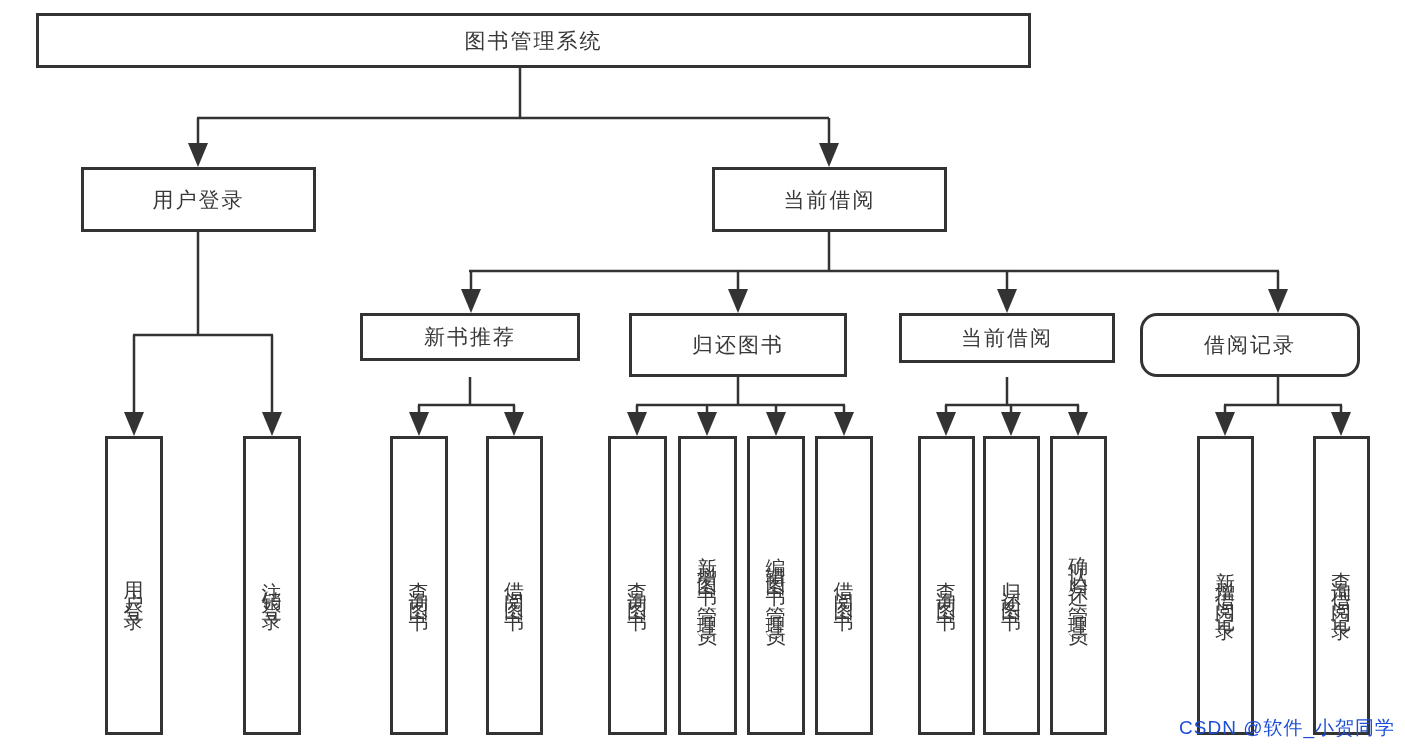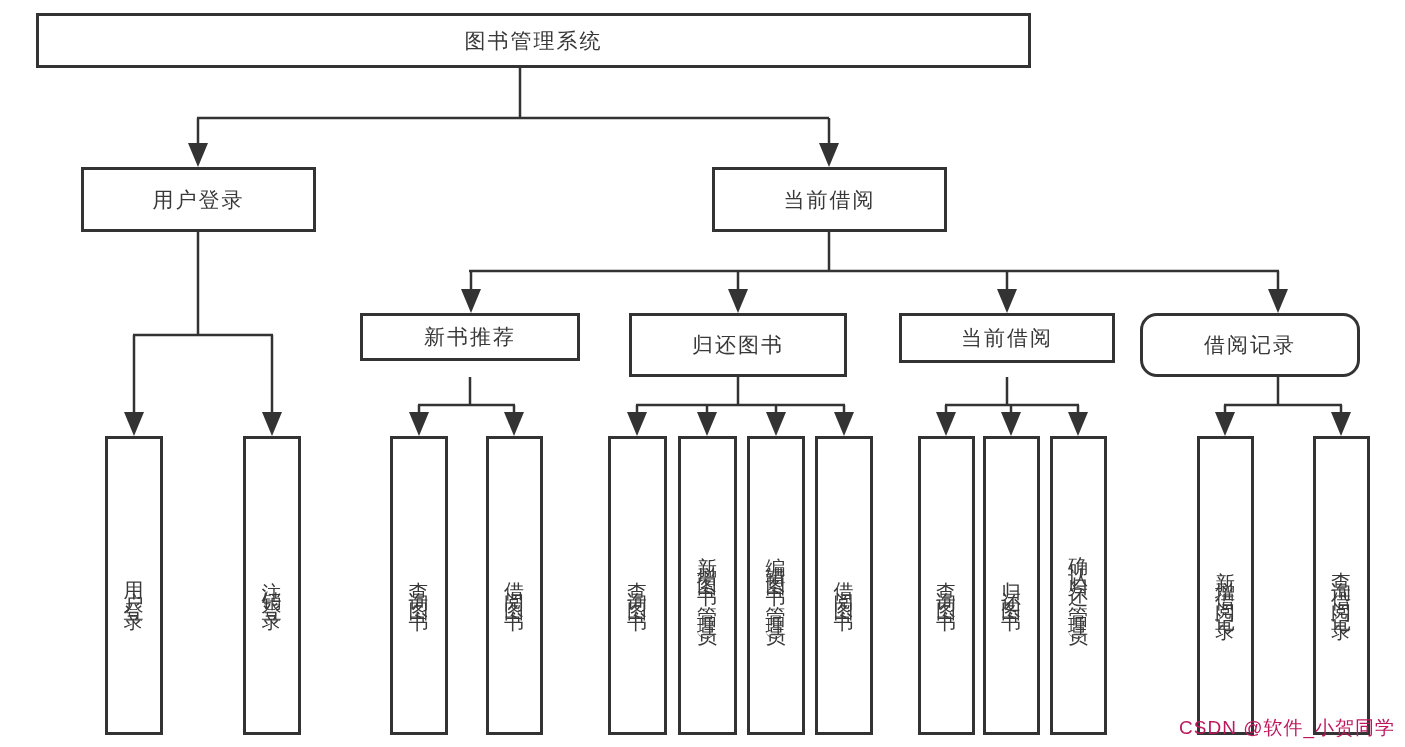--- a/index.html
+++ b/index.html
@@ -35,21 +35,21 @@
     letter-spacing: 10px;
     line-height: 1;
     white-space: nowrap;
   }
   #watermark {
     position: absolute;
     right: 10px;
     bottom: 6px;
     z-index: 3;
     font-size: 19px;
-    color: #be185d;
+    color: #1d4ed8;
     letter-spacing: 1px;
     white-space: nowrap;
   }
 </style>
 </head>
 <body>
 
 <div id="canvas">
 
   <svg id="wires" width="1405" height="747">

